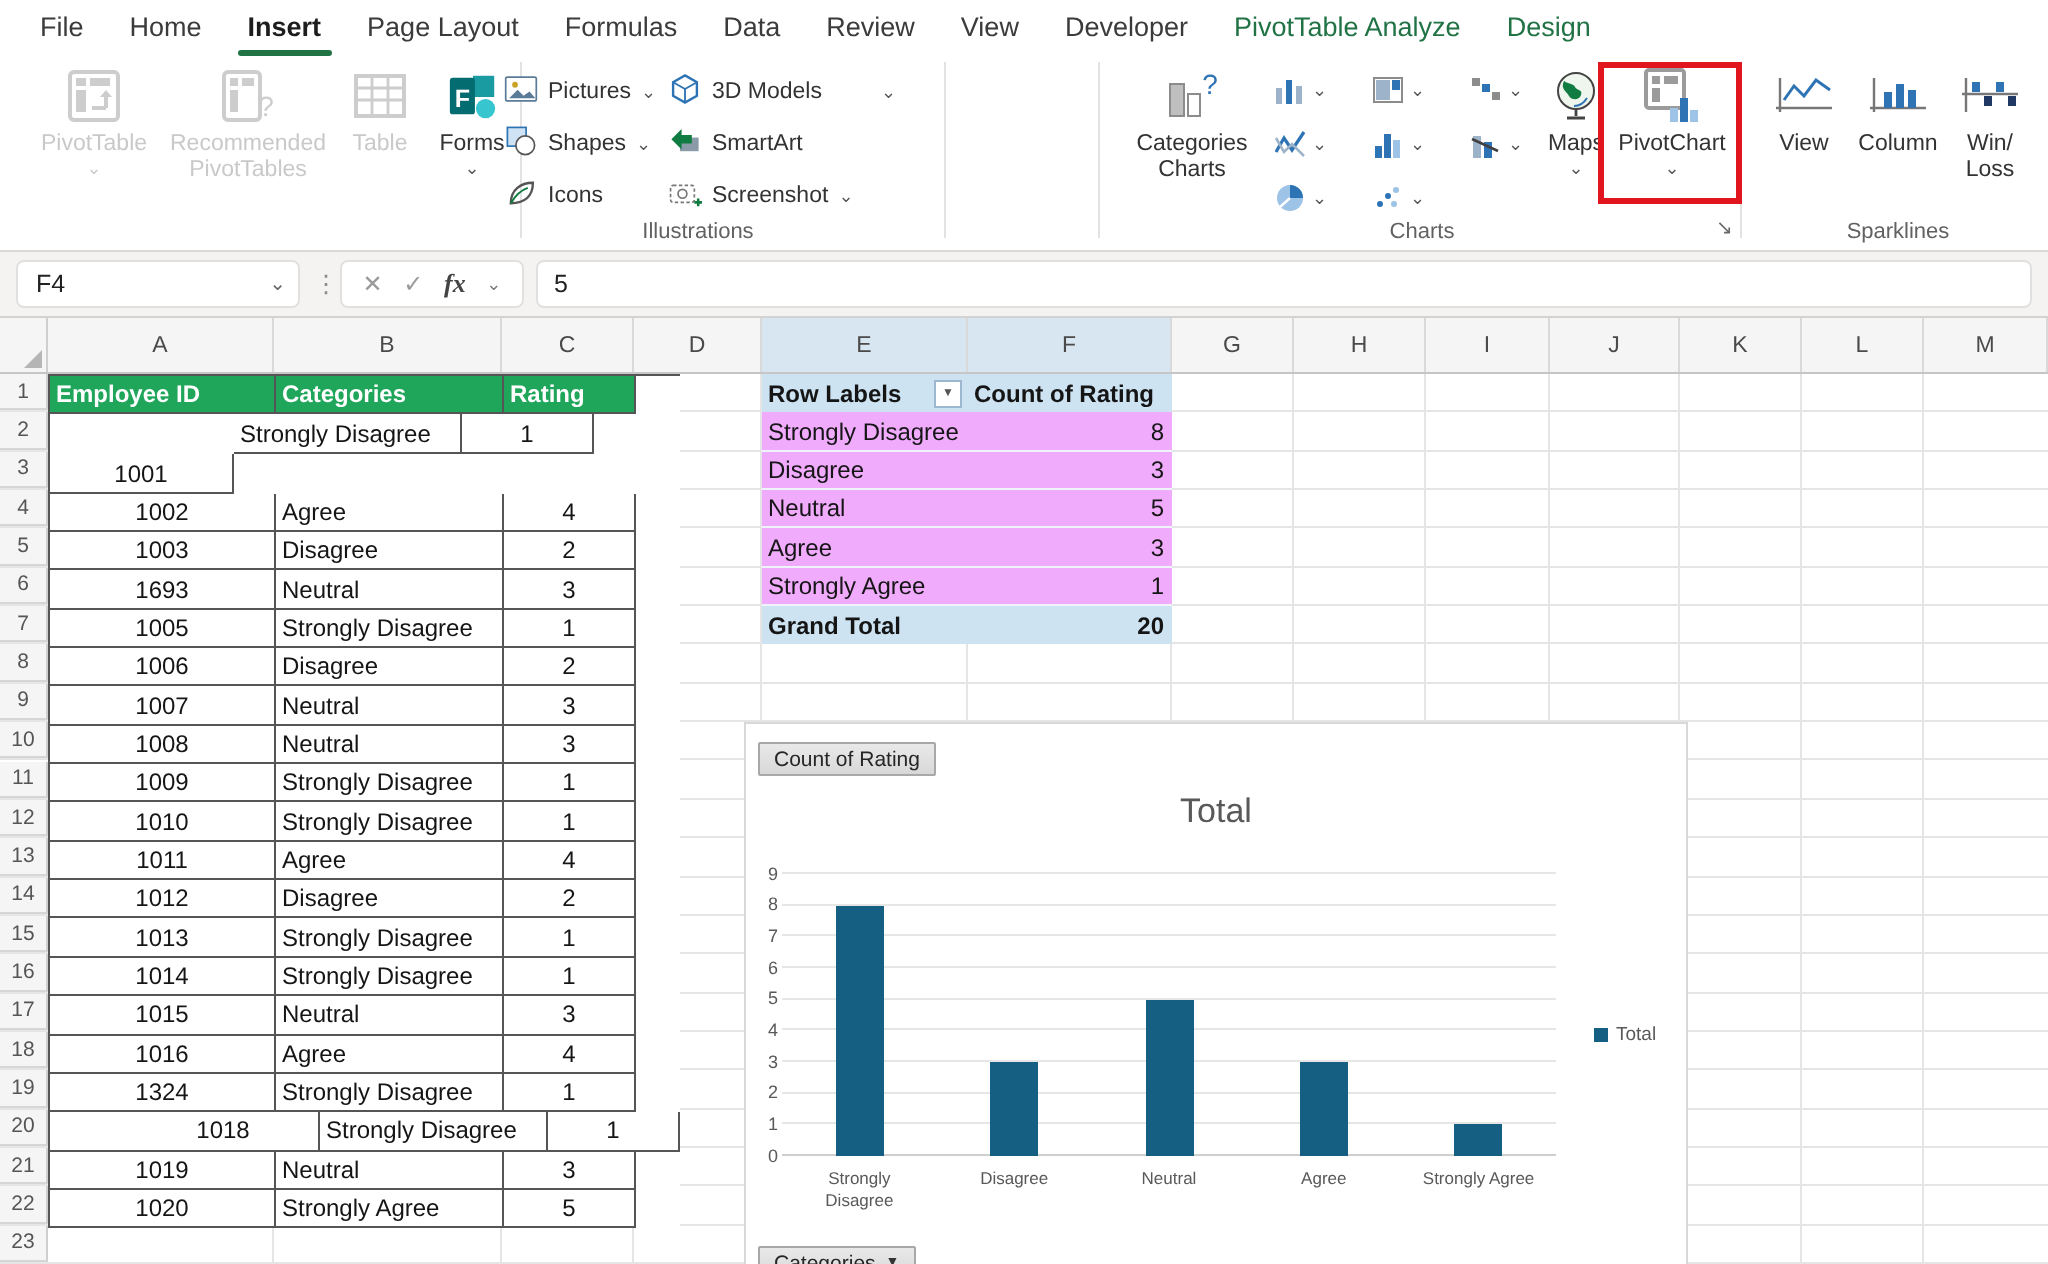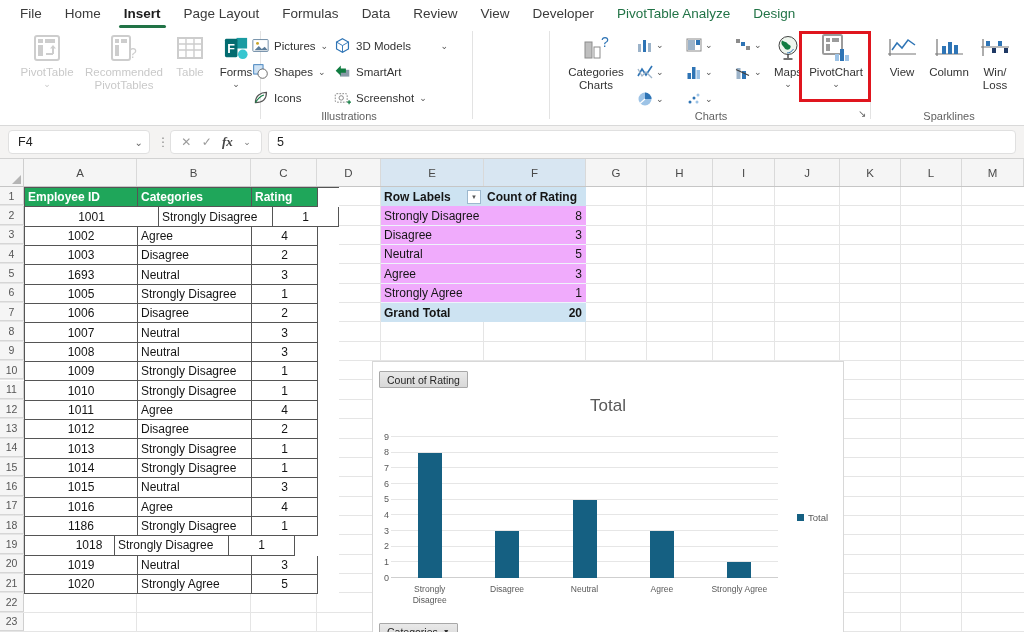--- a/index.html
+++ b/index.html
@@ -413,21 +413,21 @@
         <div class="ch" style="width: 62px;">M</div>
       </div>
     <div class="gbody">
       <div class="dtable">
           <div class="trow thead">
             <div class="tc" style="width: 113px; height: 19.35px; background: rgb(31, 166, 90);">Employee ID</div>
             <div class="tc" style="width: 114px; height: 19.35px; background: rgb(31, 166, 90);">Categories</div>
             <div class="tc" style="width: 66px; height: 19.35px; background: rgb(31, 166, 90);">Rating</div>
           </div>
           <div class="trow">
-            <div class="tc center" style="width: 134px; height: 19.35px;">1001</div>
+            <div class="tc center" style="width: 92px; height: 19.35px; margin-top: 20px;">1001</div>
             <div class="tc left" style="width: 114px; height: 19.35px;">Strongly Disagree</div>
             <div class="tc center" style="width: 66px; height: 19.35px;">1</div>
           </div>
           <div class="trow">
             <div class="tc center" style="width: 113px; height: 19.35px;">1002</div>
             <div class="tc left" style="width: 114px; height: 19.35px;">Agree</div>
             <div class="tc center" style="width: 66px; height: 19.35px;">4</div>
           </div>
           <div class="trow">
             <div class="tc center" style="width: 113px; height: 19.35px;">1003</div>
@@ -493,26 +493,26 @@
             <div class="tc center" style="width: 113px; height: 19.35px;">1015</div>
             <div class="tc left" style="width: 114px; height: 19.35px;">Neutral</div>
             <div class="tc center" style="width: 66px; height: 19.35px;">3</div>
           </div>
           <div class="trow">
             <div class="tc center" style="width: 113px; height: 19.35px;">1016</div>
             <div class="tc left" style="width: 114px; height: 19.35px;">Agree</div>
             <div class="tc center" style="width: 66px; height: 19.35px;">4</div>
           </div>
           <div class="trow">
-            <div class="tc center" style="width: 113px; height: 19.35px;">1186</div>
-            <div class="tc left" style="width: 114px; height: 19.35px;">Strongly Disagree</div>
-            <div class="tc center" style="width: 66px; height: 19.35px;">1</div>
-          </div>
-          <div class="trow">
-            <div class="tc center" style="width: 90px; height: 19.35px; padding-left: 39px;">1018</div>
+            <div class="tc center" style="width: 113px; height: 19.35px;">1324</div>
+            <div class="tc left" style="width: 114px; height: 19.35px;">Strongly Disagree</div>
+            <div class="tc center" style="width: 66px; height: 19.35px;">1</div>
+          </div>
+          <div class="trow">
+            <div class="tc center" style="width: 135px; height: 19.35px; padding-left: 39px;">1018</div>
             <div class="tc left" style="width: 114px; height: 19.35px;">Strongly Disagree</div>
             <div class="tc center" style="width: 66px; height: 19.35px;">1</div>
           </div>
           <div class="trow">
             <div class="tc center" style="width: 113px; height: 19.35px;">1019</div>
             <div class="tc left" style="width: 114px; height: 19.35px;">Neutral</div>
             <div class="tc center" style="width: 66px; height: 19.35px;">3</div>
           </div>
           <div class="trow">
             <div class="tc center" style="width: 113px; height: 19.35px;">1020</div>

